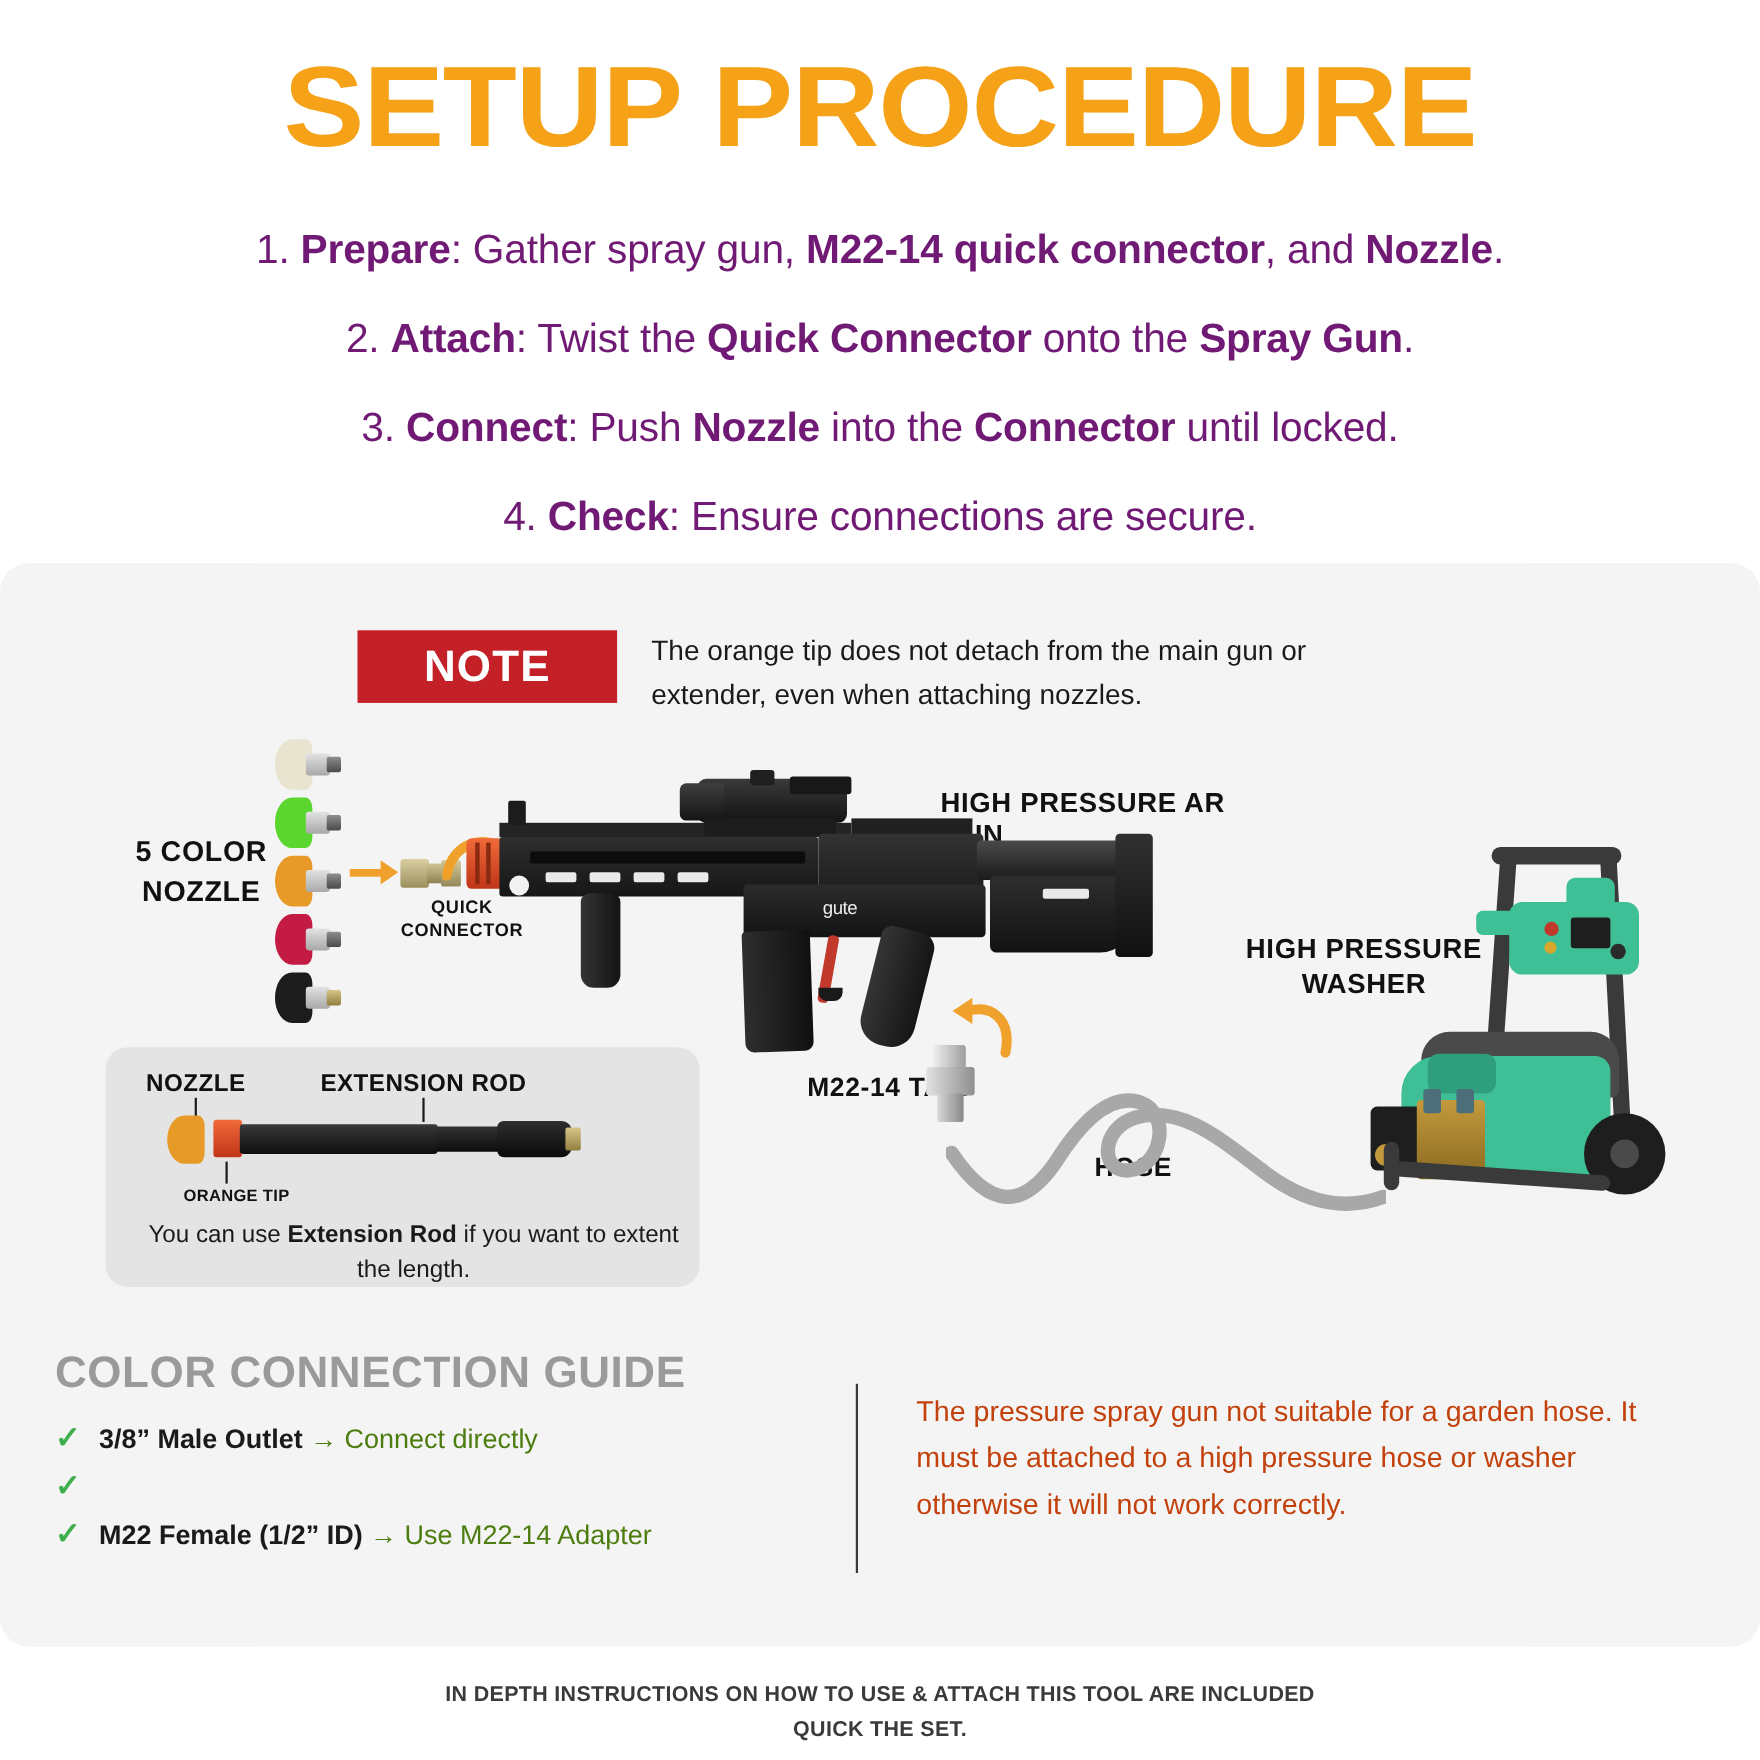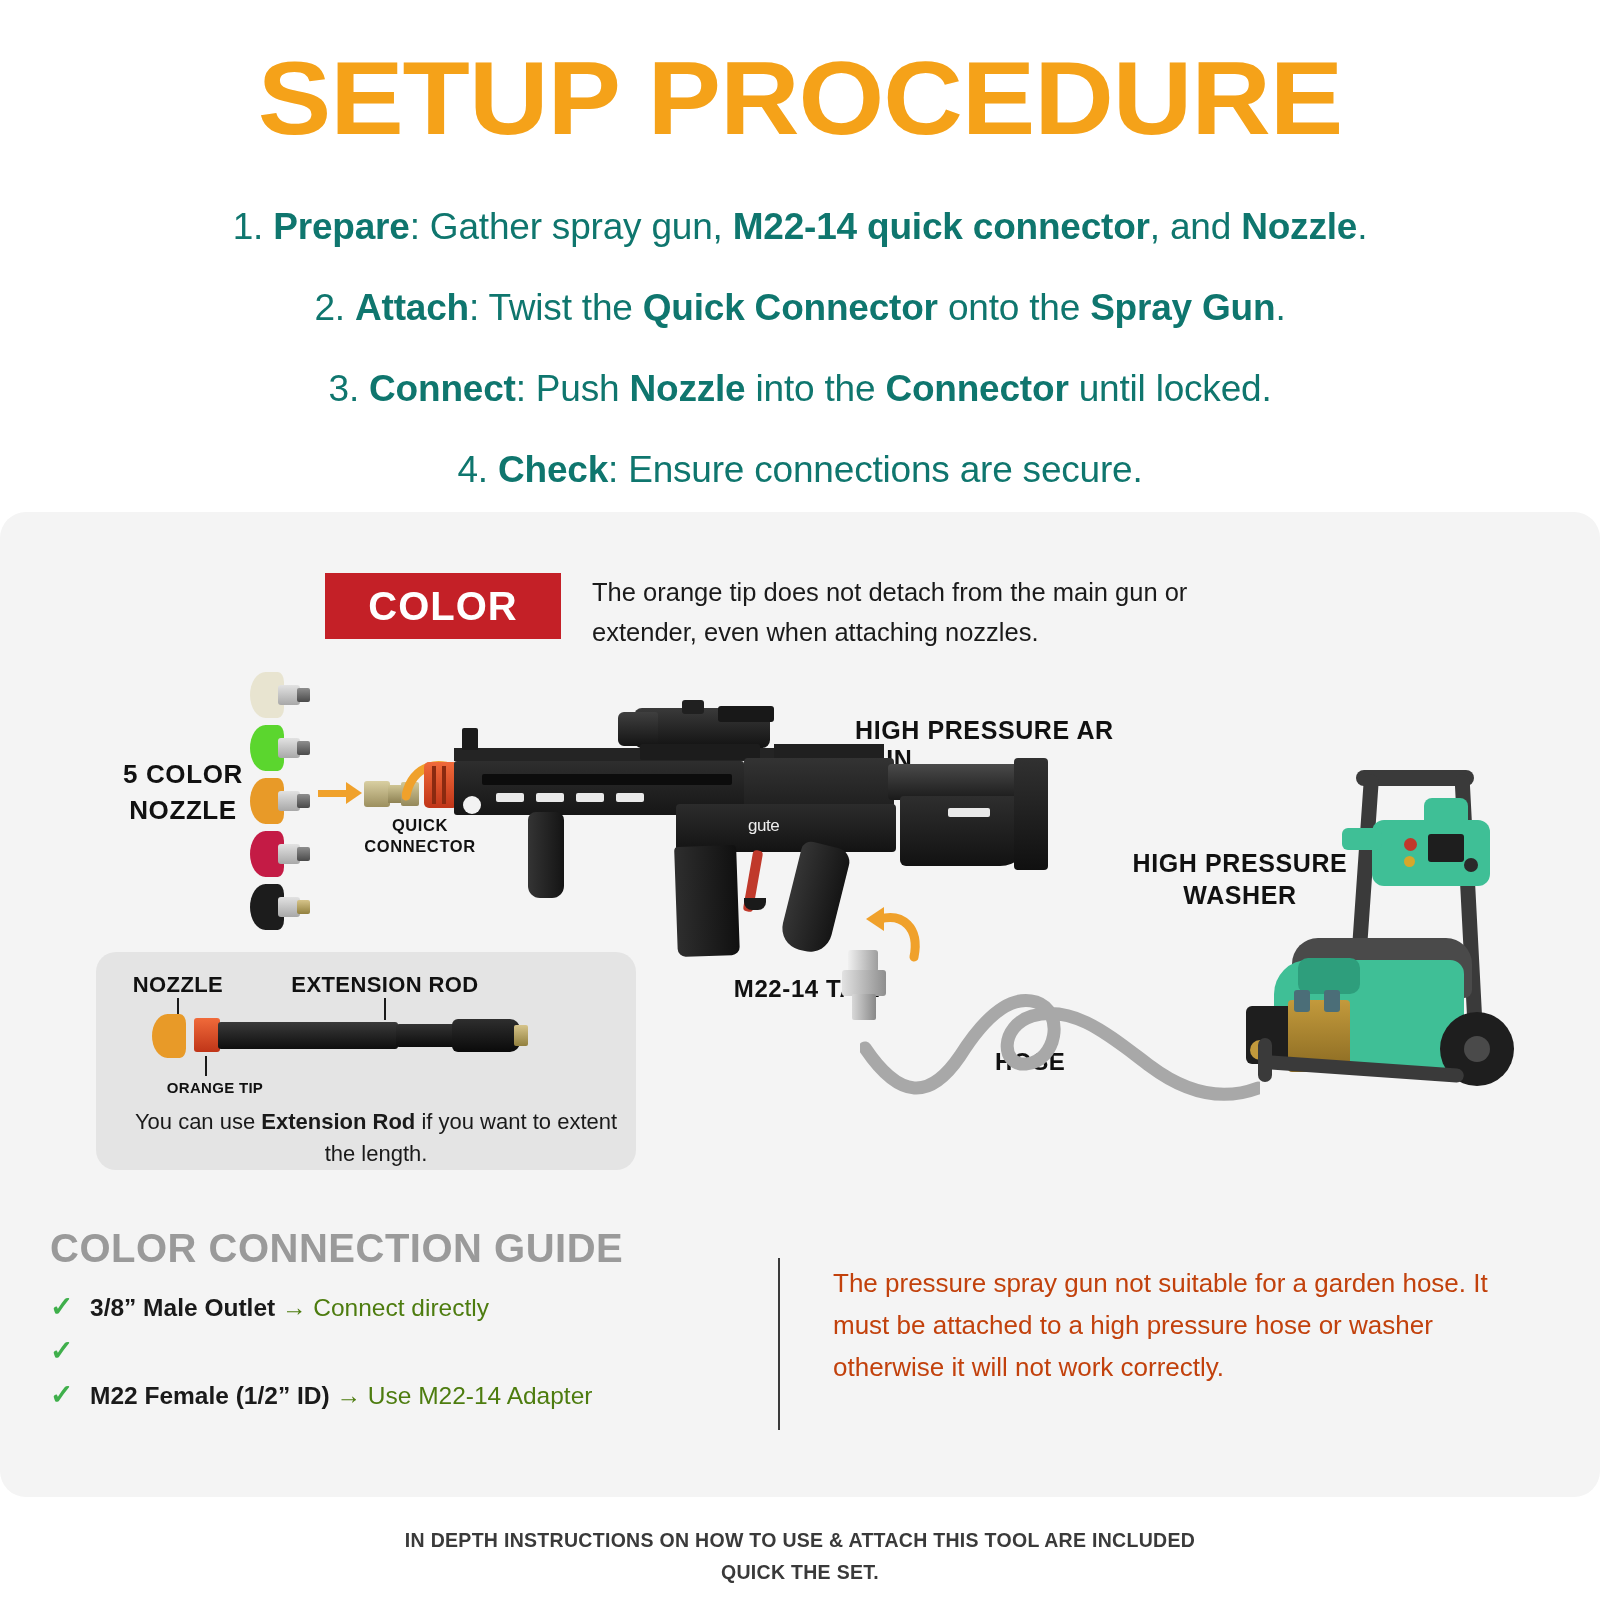--- a/index.html
+++ b/index.html
@@ -25,21 +25,21 @@
   }
 
   
   #steps {
     position:absolute; left:0; top:186px; width:1600px;
     text-align:center;
   }
   .step {
     font-size:37px;
     line-height:81px;
-    color:#0f766e;
+    color:#701a75;
     white-space:nowrap;
     letter-spacing:-0.2px;
   }
   .step b { font-weight:700; }
 
   
   #panel {
     position:absolute; left:0; top:512px; width:1600px; height:985px;
     background:#F4F4F4;
     border-radius:26px;
@@ -191,21 +191,21 @@
 <div id="steps">
     <div class="step"><span>1. </span><b>Prepare</b><span>: </span><span>Gather spray gun, </span><b>M22-14 quick connector</b><span>, and </span><b>Nozzle</b><span>.</span></div>
     <div class="step"><span>2. </span><b>Attach</b><span>: </span><span>Twist the </span><b>Quick Connector</b><span> onto the </span><b>Spray Gun</b><span>.</span></div>
     <div class="step"><span>3. </span><b>Connect</b><span>: </span><span>Push </span><b>Nozzle</b><span> into the </span><b>Connector</b><span> until locked.</span></div>
     <div class="step"><span>4. </span><b>Check</b><span>: </span><span>Ensure connections are secure.</span></div>
   </div>
 
 <div id="panel"></div>
 
 <div id="note-badge">
-  <span>COLOR</span>
+  <span>NOTE</span>
 </div>
 <div id="note-text">The orange tip does not detach from the main gun or extender, even when attaching nozzles.</div>
 
 <div class="lbl" id="lbl-5color">
   <span>5 COLOR</span><br>
   <span>NOZZLE</span>
 </div>
 <div class="lbl" id="lbl-quick">
   <span>QUICK</span><br>
   <span>CONNECTOR</span>

